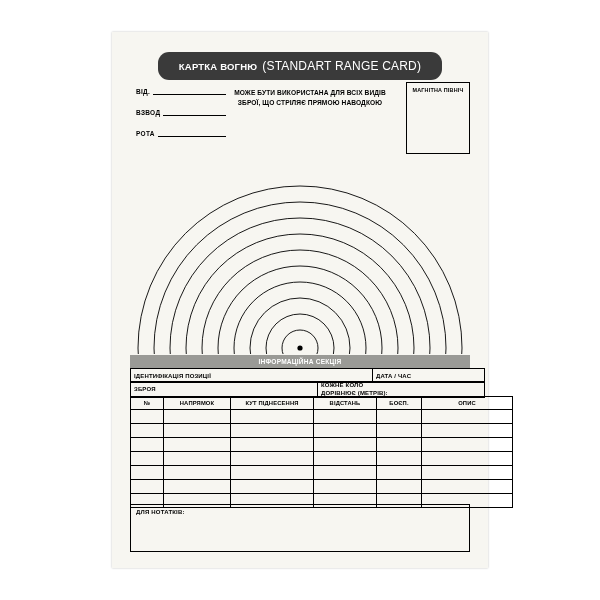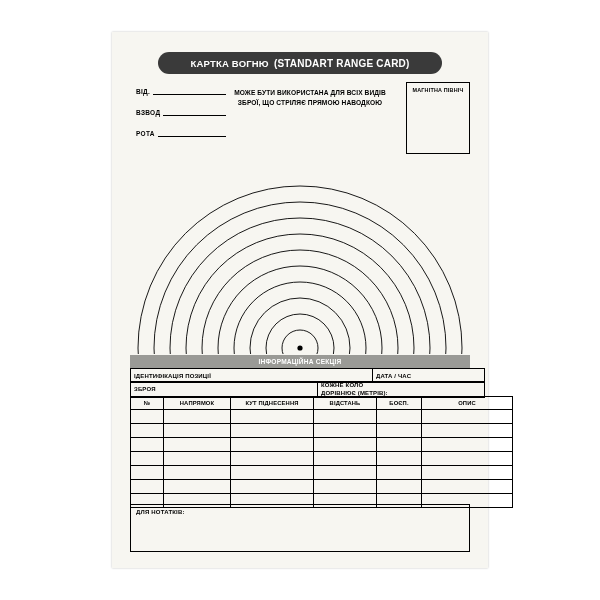--- a/index.html
+++ b/index.html
@@ -36,37 +36,37 @@
     right: 18px;
     bottom: 16px;
   }
 
   
   .title-bar {
     position: absolute;
     left: 28px;
     top: 0px;
     width: 284px;
-    height: 22px;
+    height: 28px;
     background: #3a3a3a;
     border-radius: 11px;
     color: #ffffff;
     display: flex;
     align-items: center;
     justify-content: center;
     gap: 5px;
     letter-spacing: 0.2px;
   }
   .title-main {
     font-size: 9.5px;
     font-weight: bold;
   }
   .title-sub {
-    font-size: 10px;
-    font-weight: bold;
+    font-size: 12px;
+    font-weight: normal;
   }
 
   
   .header {
     position: absolute;
     left: 0;
     top: 30px;
     width: 340px;
     height: 72px;
   }

